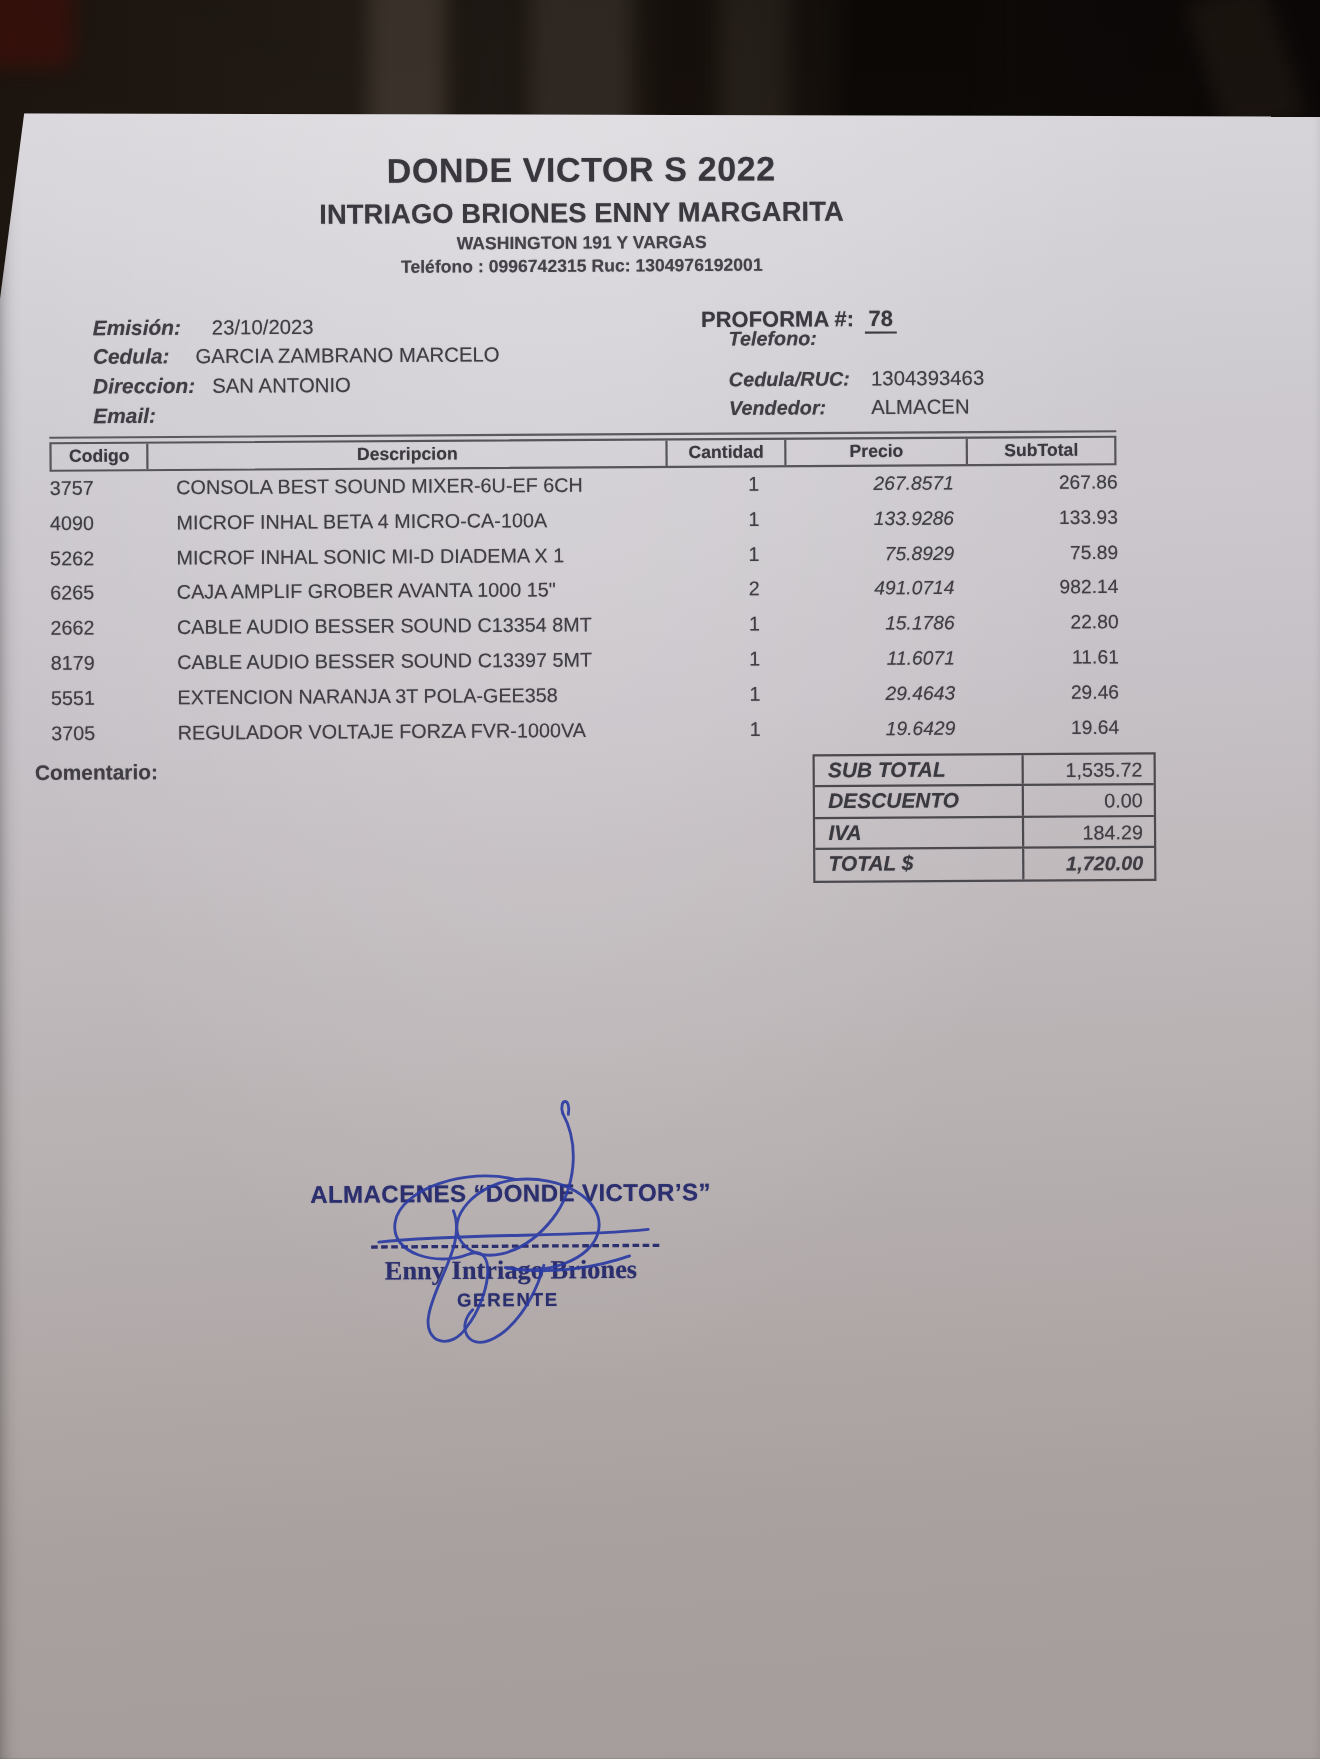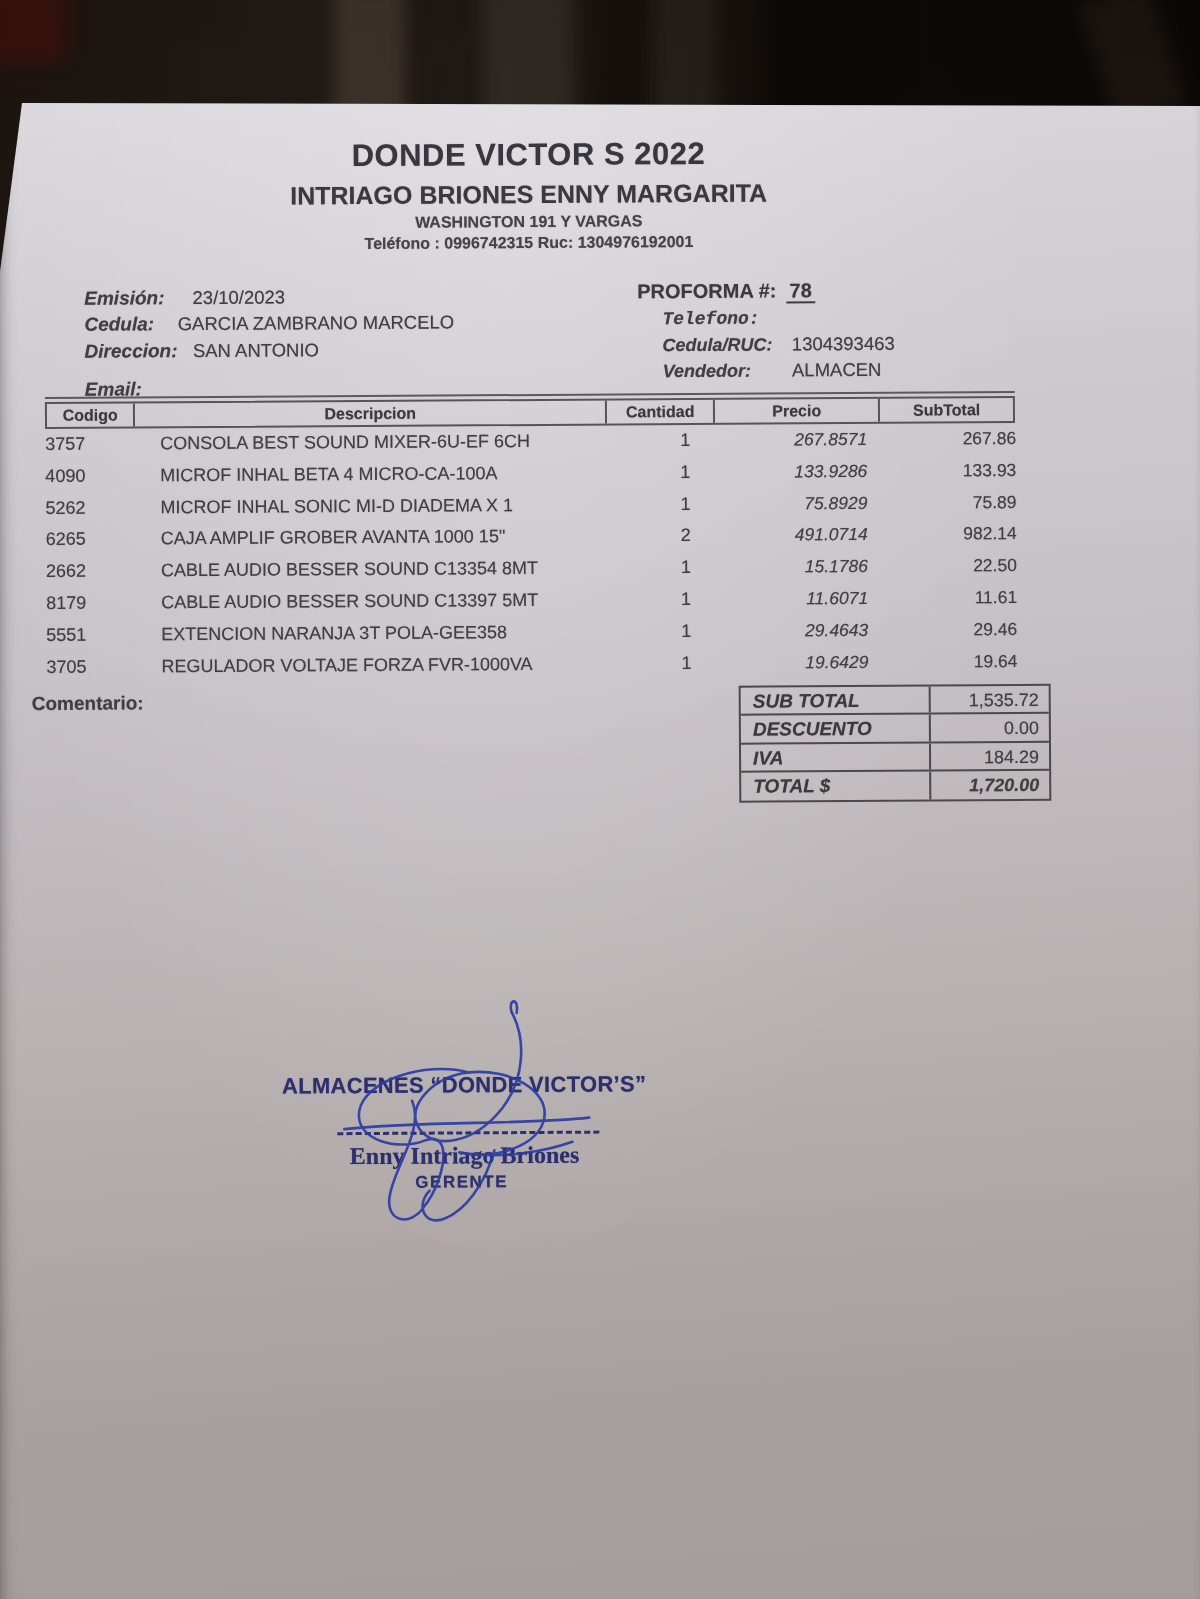--- a/index.html
+++ b/index.html
@@ -38,24 +38,24 @@
   .doc-title{top:137px;font-size:31px;font-weight:bold;letter-spacing:.5px;color:#39373e;}
   .doc-subtitle{top:180px;font-size:25px;font-weight:bold;color:#3b3940;}
   .doc-address{top:213px;font-size:16px;font-weight:bold;color:#45434a;}
   .doc-phone{top:234px;font-size:16px;font-weight:bold;color:#45434a;}
   
   .meta-line{position:absolute;font-size:19px;white-space:nowrap;}
   .meta-label{font-weight:bold;font-style:italic;display:inline-block;}
   .ml-0{left:85px;top:285px;} .ml-0 .meta-label{min-width:103px;}
   .ml-1{left:85px;top:311px;} .ml-1 .meta-label{min-width:88px;}
   .ml-2{left:85px;top:338px;} .ml-2 .meta-label{min-width:103px;}
-  .ml-3{left:85px;top:376px;}
+  .ml-3{left:85px;top:365px;}
   .proforma-line{left:638px;top:281px;font-size:20px;font-weight:bold;white-space:nowrap;color:#3b3940;}
   .proforma-num{border-bottom:2.5px solid #3f3c44;padding:0 3px;margin-left:10px;}
-  .mr-0{left:663px;top:309px;font-family:Liberation Mono, monospace;} .mr-1{left:663px;top:335px;} .mr-2{left:663px;top:361px;}
+  .mr-0{left:663px;top:298px;} .mr-1{left:663px;top:335px;} .mr-2{left:663px;top:361px;}
   .mr-0 .meta-label,.mr-1 .meta-label,.mr-2 .meta-label{min-width:124px;font-size:18px;}
   .meta-value{font-size:18.5px;}
   
   .table-topline{left:45px;top:394px;width:970px;height:2px;background:#5b585e;}
   .items-head{
     left:45px;top:399px;width:970px;height:27px;display:flex;
     border:2px solid #56535a;box-sizing:border-box;
   }
   .hcell{display:flex;align-items:center;justify-content:center;font-size:16px;font-weight:bold;
     border-right:2px solid #56535a;box-sizing:border-box;color:#3b3940;}
@@ -179,21 +179,21 @@
         <span class="c-desc">CAJA AMPLIF GROBER AVANTA 1000 15"</span>
         <span class="c-qty">2</span>
         <span class="c-price">491.0714</span>
         <span class="c-sub">982.14</span>
       </div>
       <div class="item-row">
         <span class="c-code">2662</span>
         <span class="c-desc">CABLE AUDIO BESSER SOUND C13354 8MT</span>
         <span class="c-qty">1</span>
         <span class="c-price">15.1786</span>
-        <span class="c-sub">22.50</span>
+        <span class="c-sub">22.80</span>
       </div>
       <div class="item-row">
         <span class="c-code">8179</span>
         <span class="c-desc">CABLE AUDIO BESSER SOUND C13397 5MT</span>
         <span class="c-qty">1</span>
         <span class="c-price">11.6071</span>
         <span class="c-sub">11.61</span>
       </div>
       <div class="item-row">
         <span class="c-code">5551</span>

